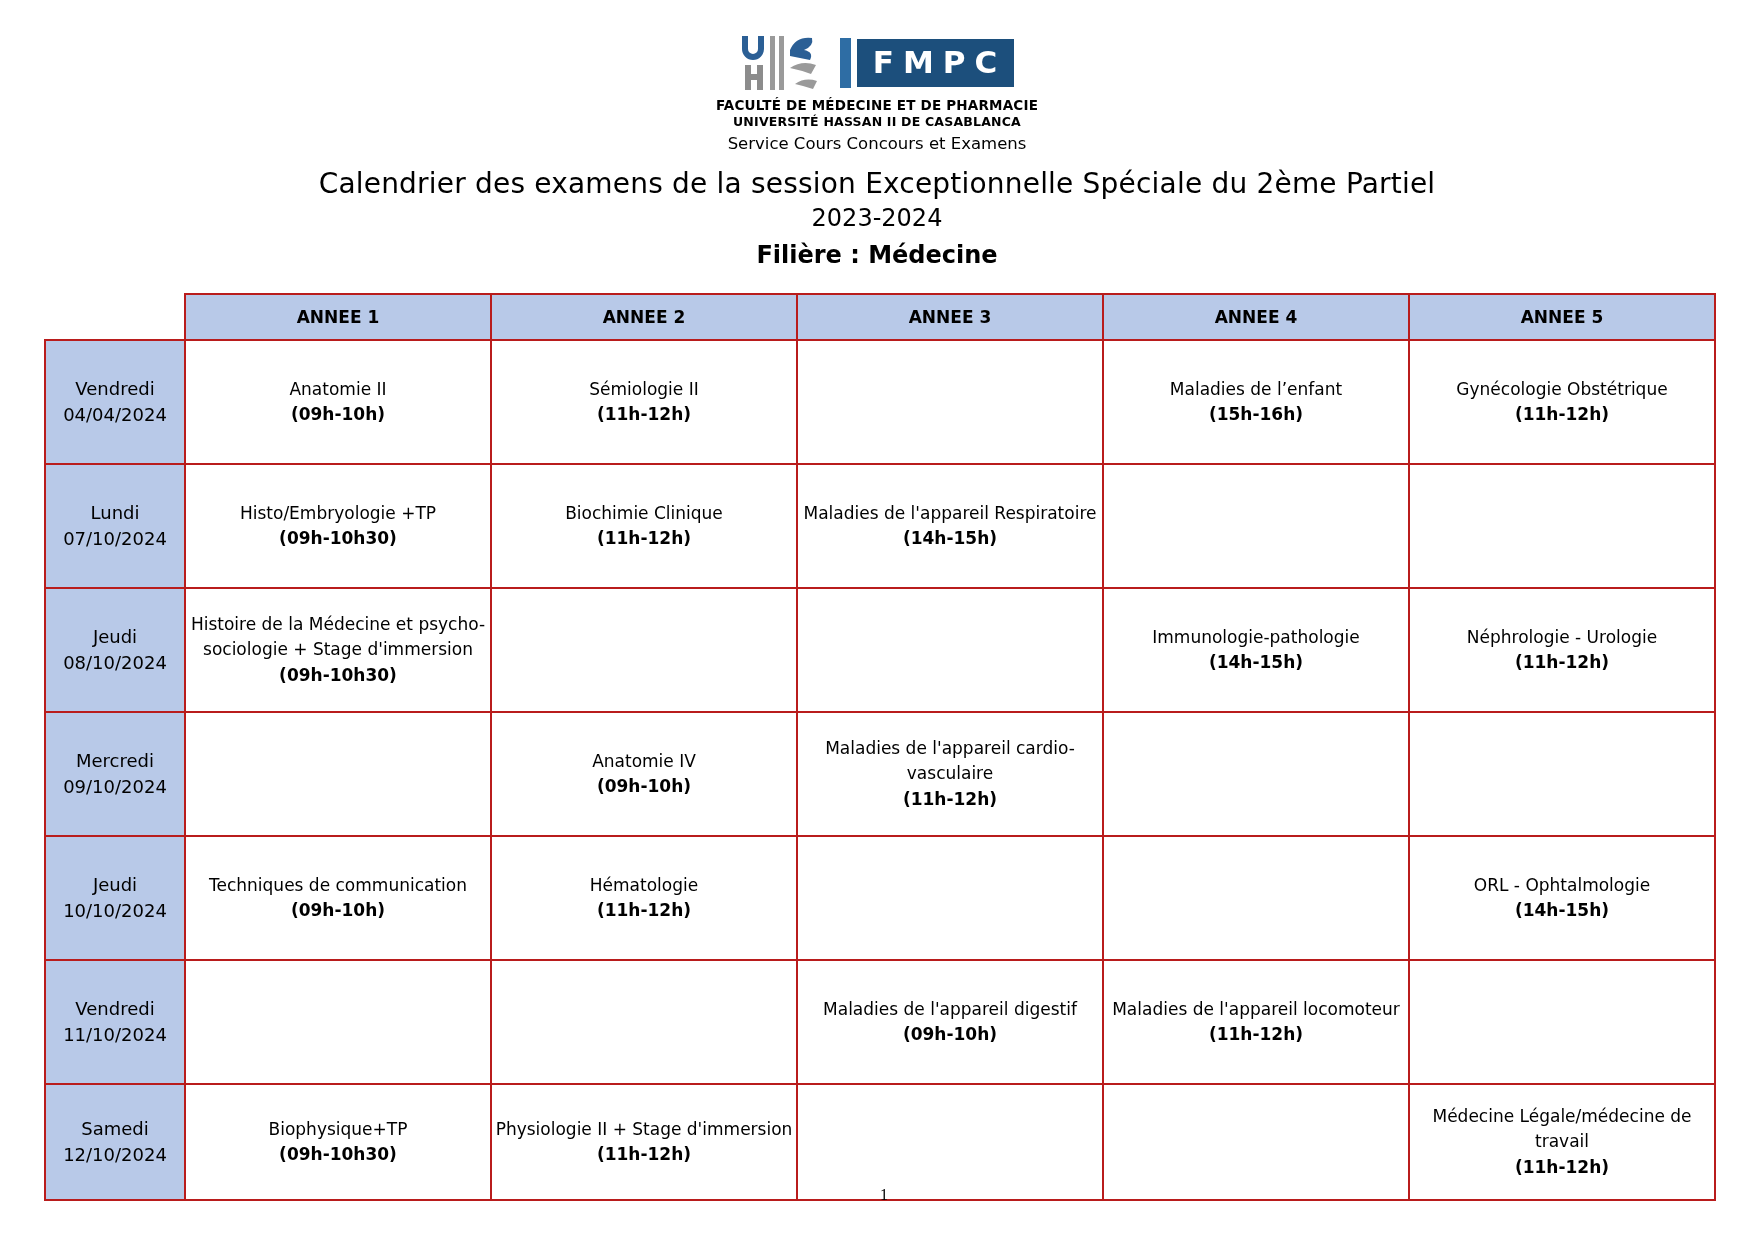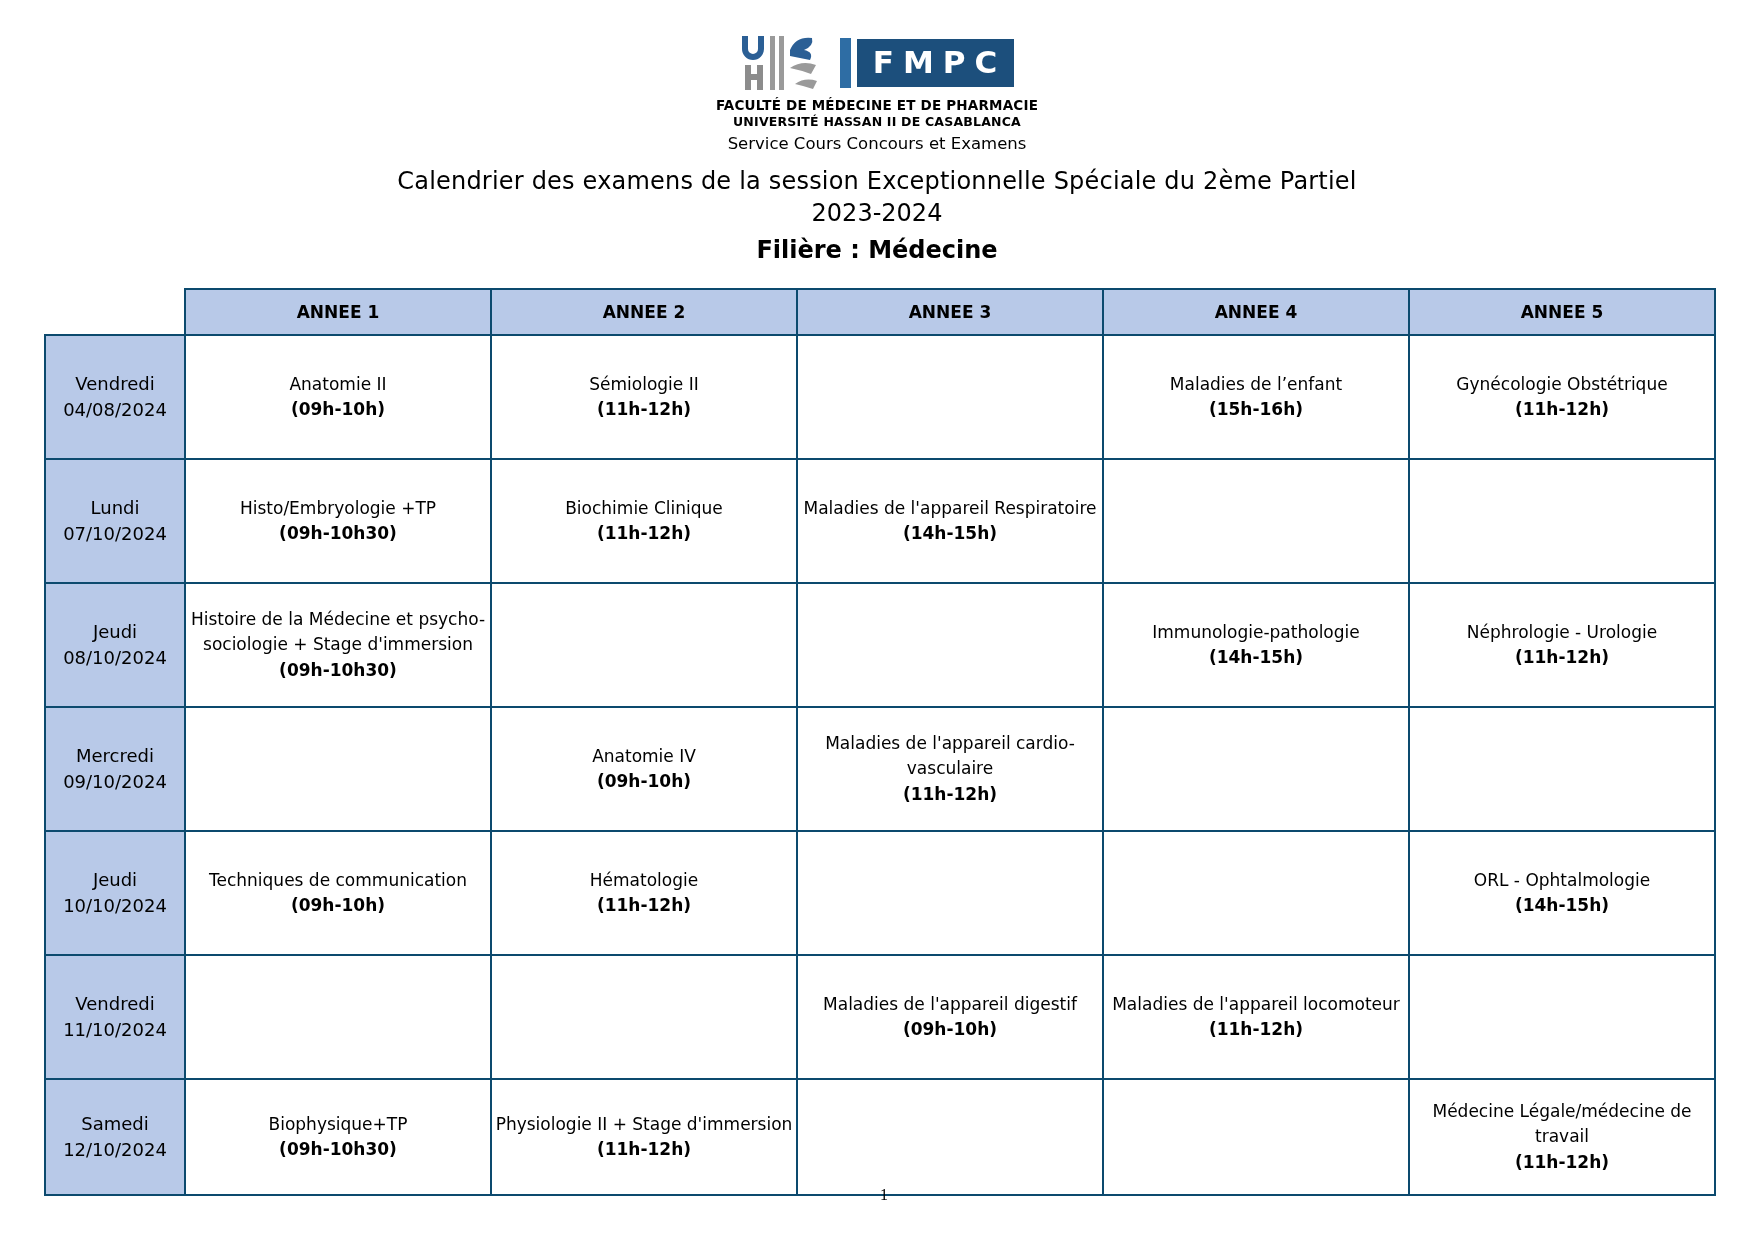--- a/index.html
+++ b/index.html
@@ -19,32 +19,32 @@
   .logo-bar{width:11px;height:50px;background:#2e6da4;margin-left:8px;}
   .fmpc-box{
     background:#1c4f7c;color:#fff;font-weight:bold;
     font-size:31px;letter-spacing:9px;
     padding:5px 8px 7px 16px;line-height:1;
     display:flex;align-items:center;height:48px;box-sizing:border-box;
   }
   .org-line1{font-weight:bold;font-size:13.5px;letter-spacing:.2px;margin-top:5px;}
   .org-line2{font-weight:bold;font-size:12.5px;letter-spacing:.2px;margin-top:1px;}
   .service-line{font-size:16.5px;margin-top:5px;}
-  .doc-title{font-size:24px;font-weight:400;margin:14px 0 0;letter-spacing:.2px;}
+  .doc-title{font-size:28px;font-weight:400;margin:14px 0 0;letter-spacing:.2px;}
   .doc-year{font-size:24px;margin-top:4px;}
   .doc-filiere{font-size:24px;font-weight:bold;margin-top:9px;}
 
   
   table.exam-table{
     border-collapse:collapse;table-layout:fixed;
     width:1672px;margin:24px 0 0 44px;
   }
   .exam-table col.day-col{width:140px;}
   .exam-table th,.exam-table td{
-    border:2px solid #0c4a6e;
+    border:2px solid #b91c1c;
     text-align:center;vertical-align:middle;
     padding:3px 2px;
   }
   .exam-table th.corner{border:none;background:transparent;}
   .exam-table thead th.year-head{
     background:#b8c9e8;height:38px;
     font-size:17px;font-weight:bold;
   }
   .exam-table tbody tr{height:124px;}
   .exam-table tbody tr:last-child{height:116px;}
@@ -108,21 +108,21 @@
           <th class="year-head">ANNEE 2</th>
           <th class="year-head">ANNEE 3</th>
           <th class="year-head">ANNEE 4</th>
           <th class="year-head">ANNEE 5</th>
         </tr>
     </thead>
     <tbody>
         <tr>
           <th class="day-cell">
             <div>Vendredi</div>
-            <div>04/08/2024</div>
+            <div>04/04/2024</div>
           </th>
           <td>
             <div class="course">Anatomie II</div>
             <div class="time">(09h-10h)</div>
           </td>
           <td>
             <div class="course">Sémiologie II</div>
             <div class="time">(11h-12h)</div>
           </td>
           <td></td>

